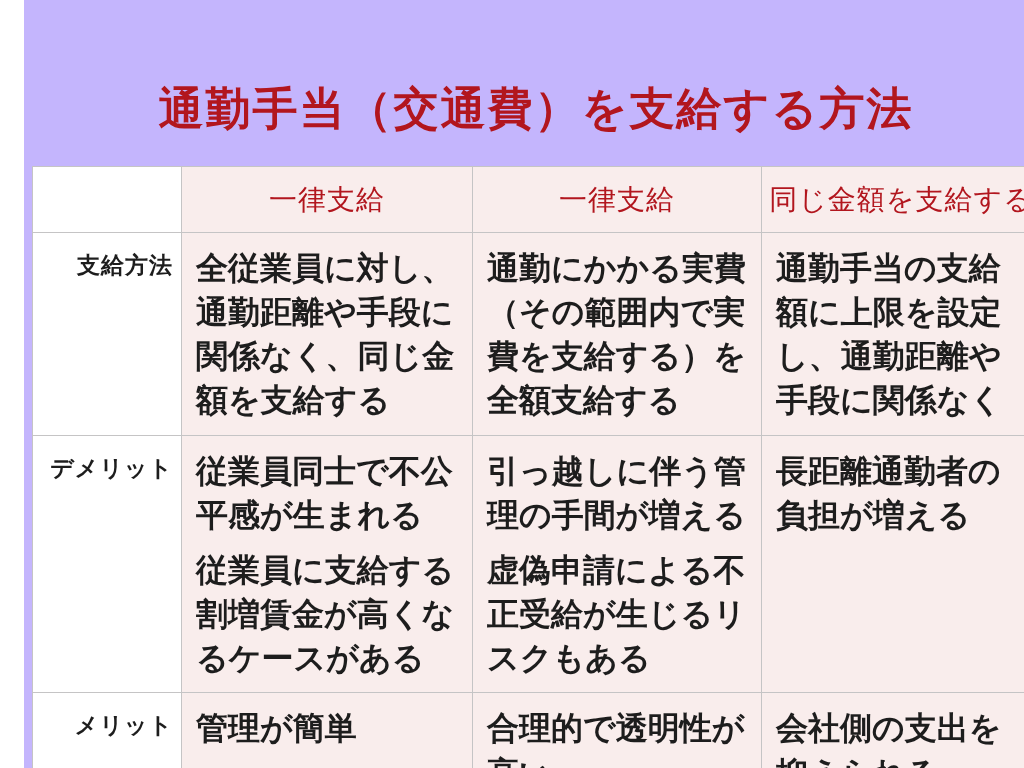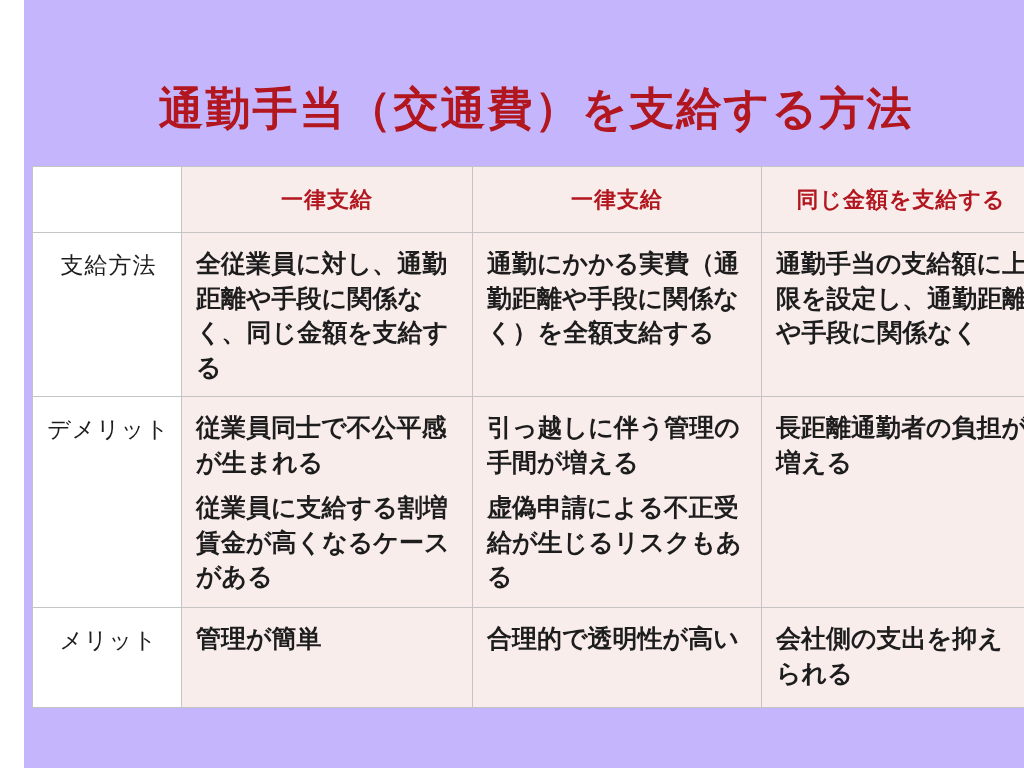--- a/index.html
+++ b/index.html
@@ -40,41 +40,41 @@
   table.compare td {
     border: 1px solid #c5c4c5;
     box-sizing: border-box;
   }
   th.corner {
     background: #ffffff;
   }
   th.col-header {
     background: #f9edec;
     color: #b2161e;
-    font-size: 22px;
-    font-weight: 700;
+    font-size: 28px;
+    font-weight: 400;
     text-align: center;
     vertical-align: middle;
     letter-spacing: 1px;
     padding: 12px 4px;
   }
   td.row-label {
     background: #ffffff;
     color: #1d1d1d;
     font-size: 23px;
-    font-weight: 400;
+    font-weight: 700;
     vertical-align: top;
-    text-align: center;
+    text-align: right;
     padding: 17px 8px 8px 11px;
     letter-spacing: 1px;
   }
   td.content {
     background: #f9edec;
     color: #1d1d1d;
-    font-size: 25px;
+    font-size: 32px;
     font-weight: 800;
     vertical-align: top;
     text-align: left;
     line-height: 1.38;
     padding: 13px 12px 12px 14px;
   }
   td.content p {
     margin: 0;
   }
   td.content p + p {
@@ -103,21 +103,21 @@
       <th class="col-header">一律支給</th>
       <th class="col-header">同じ金額を支給する</th>
     </tr>
 
     <tr style="height:136px">
       <td class="row-label">支給方法</td>
       <td class="content">
         <p>全従業員に対し、通勤距離や手段に関係なく、同じ金額を支給する</p>
       </td>
       <td class="content">
-        <p>通勤にかかる実費（通勤距離や手段に関係なく）を全額支給する</p>
+        <p>通勤にかかる実費（その範囲内で実費を支給する）を全額支給する</p>
       </td>
       <td class="content">
         <p>通勤手当の支給額に上限を設定し、通勤距離や手段に関係なく</p>
       </td>
     </tr>
 
     <tr style="height:211px">
       <td class="row-label">デメリット</td>
       <td class="content">
         <p>従業員同士で不公平感が生まれる</p>

